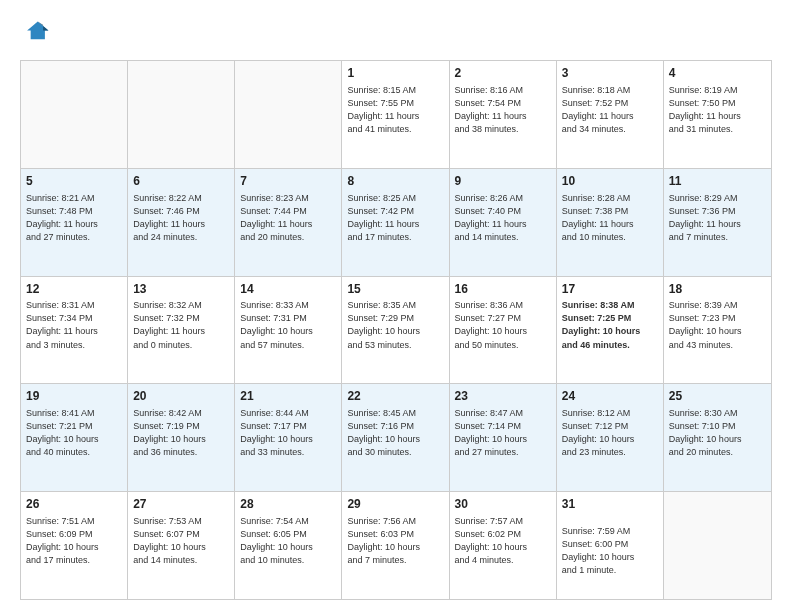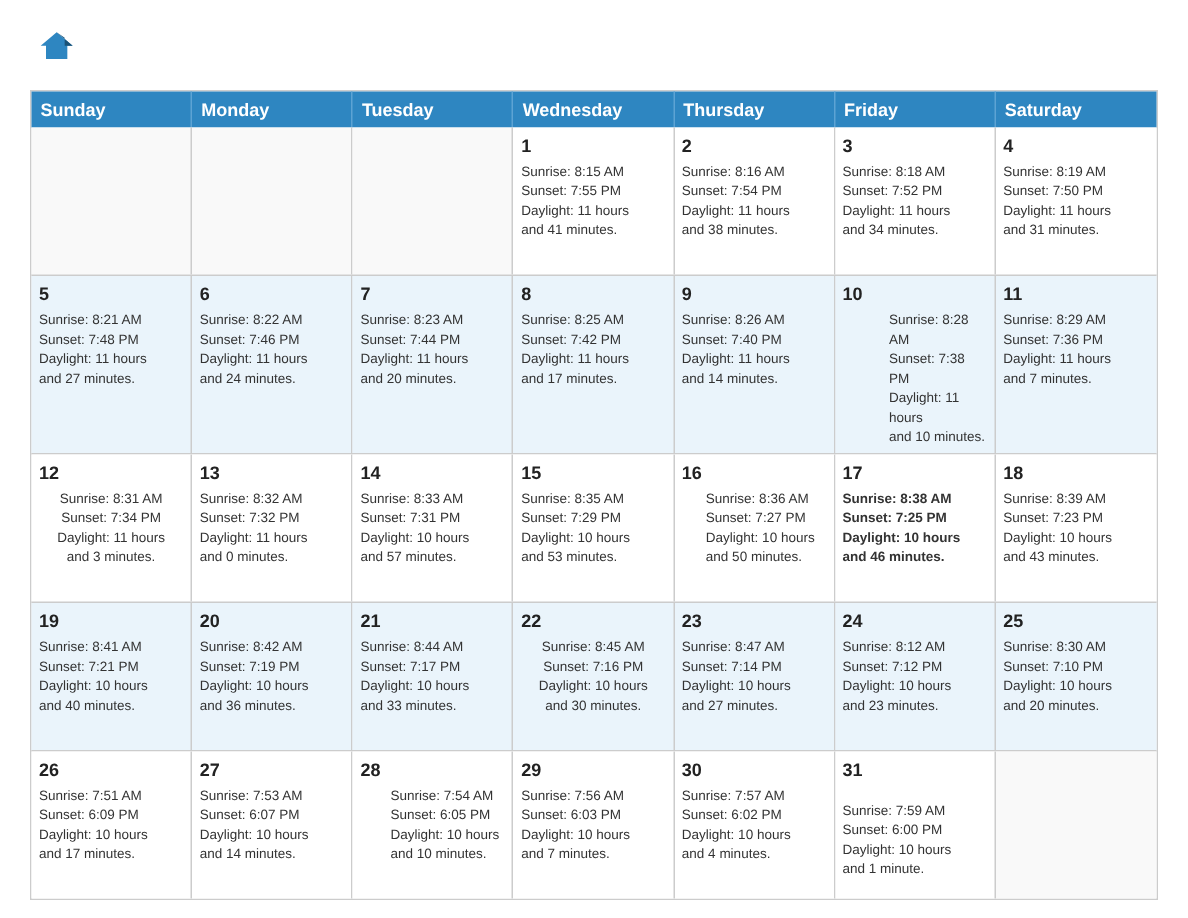--- a/index.html
+++ b/index.html
@@ -125,29 +125,20 @@
         <div><span style="color:#2e86c1"></span></div>
       </div>
     </div>
     <div class="title-block">
       <div class="main-title"></div>
       <div class="subtitle"></div>
     </div>
   </div>
 
   <div class="calendar">
-    <div class="cal-header">
-    <div class="cal-header-cell">Sunday</div>
-        <div class="cal-header-cell">Monday</div>
-        <div class="cal-header-cell">Tuesday</div>
-        <div class="cal-header-cell">Wednesday</div>
-        <div class="cal-header-cell">Thursday</div>
-        <div class="cal-header-cell">Friday</div>
-        <div class="cal-header-cell">Saturday</div>
-      </div>
     <div class="cal-body">
     <div class="cal-row">
           <div class="cal-cell empty"></div>
           <div class="cal-cell empty"></div>
           <div class="cal-cell empty"></div>
           <div class="cal-cell">
             <span class="day-num">1</span>
             <div class="cell-info" style="white-space: pre-line;">Sunrise: 8:15 AM
 Sunset: 7:55 PM
 Daylight: 11 hours
@@ -206,37 +197,37 @@
           </div>
           <div class="cal-cell alt-bg">
             <span class="day-num">9</span>
             <div class="cell-info" style="white-space: pre-line;">Sunrise: 8:26 AM
 Sunset: 7:40 PM
 Daylight: 11 hours
 and 14 minutes.</div>
           </div>
           <div class="cal-cell alt-bg">
             <span class="day-num">10</span>
-            <div class="cell-info" style="white-space: pre-line; margin-left: 31px;">Sunrise: 8:28 AM
+            <div class="cell-info" style="white-space: pre-line;">Sunrise: 8:28 AM
 Sunset: 7:38 PM
 Daylight: 11 hours
 and 10 minutes.</div>
           </div>
           <div class="cal-cell alt-bg">
             <span class="day-num">11</span>
             <div class="cell-info" style="white-space: pre-line;">Sunrise: 8:29 AM
 Sunset: 7:36 PM
 Daylight: 11 hours
 and 7 minutes.</div>
           </div>
         </div>
         <div class="cal-row">
           <div class="cal-cell">
             <span class="day-num">12</span>
-            <div class="cell-info" style="white-space: pre-line; text-align: center;">Sunrise: 8:31 AM
+            <div class="cell-info" style="white-space: pre-line;">Sunrise: 8:31 AM
 Sunset: 7:34 PM
 Daylight: 11 hours
 and 3 minutes.</div>
           </div>
           <div class="cal-cell">
             <span class="day-num">13</span>
             <div class="cell-info" style="white-space: pre-line;">Sunrise: 8:32 AM
 Sunset: 7:32 PM
 Daylight: 11 hours
 and 0 minutes.</div>
@@ -250,21 +241,21 @@
           </div>
           <div class="cal-cell">
             <span class="day-num">15</span>
             <div class="cell-info" style="white-space: pre-line;">Sunrise: 8:35 AM
 Sunset: 7:29 PM
 Daylight: 10 hours
 and 53 minutes.</div>
           </div>
           <div class="cal-cell">
             <span class="day-num">16</span>
-            <div class="cell-info" style="white-space: pre-line; margin-left: 16px;">Sunrise: 8:36 AM
+            <div class="cell-info" style="white-space: pre-line;">Sunrise: 8:36 AM
 Sunset: 7:27 PM
 Daylight: 10 hours
 and 50 minutes.</div>
           </div>
           <div class="cal-cell">
             <span class="day-num">17</span>
             <div class="cell-info" style="white-space: pre-line; font-weight: bold;">Sunrise: 8:38 AM
 Sunset: 7:25 PM
 Daylight: 10 hours
 and 46 minutes.</div>
@@ -294,21 +285,21 @@
           </div>
           <div class="cal-cell alt-bg">
             <span class="day-num">21</span>
             <div class="cell-info" style="white-space: pre-line;">Sunrise: 8:44 AM
 Sunset: 7:17 PM
 Daylight: 10 hours
 and 33 minutes.</div>
           </div>
           <div class="cal-cell alt-bg">
             <span class="day-num">22</span>
-            <div class="cell-info" style="white-space: pre-line; text-align: center;">Sunrise: 8:45 AM
+            <div class="cell-info" style="white-space: pre-line;">Sunrise: 8:45 AM
 Sunset: 7:16 PM
 Daylight: 10 hours
 and 30 minutes.</div>
           </div>
           <div class="cal-cell alt-bg">
             <span class="day-num">23</span>
             <div class="cell-info" style="white-space: pre-line;">Sunrise: 8:47 AM
 Sunset: 7:14 PM
 Daylight: 10 hours
 and 27 minutes.</div>
@@ -338,21 +329,21 @@
           </div>
           <div class="cal-cell">
             <span class="day-num">27</span>
             <div class="cell-info" style="white-space: pre-line;">Sunrise: 7:53 AM
 Sunset: 6:07 PM
 Daylight: 10 hours
 and 14 minutes.</div>
           </div>
           <div class="cal-cell">
             <span class="day-num">28</span>
-            <div class="cell-info" style="white-space: pre-line; margin-left: 20px;">Sunrise: 7:54 AM
+            <div class="cell-info" style="white-space: pre-line;">Sunrise: 7:54 AM
 Sunset: 6:05 PM
 Daylight: 10 hours
 and 10 minutes.</div>
           </div>
           <div class="cal-cell">
             <span class="day-num">29</span>
             <div class="cell-info" style="white-space: pre-line;">Sunrise: 7:56 AM
 Sunset: 6:03 PM
 Daylight: 10 hours
 and 7 minutes.</div>

